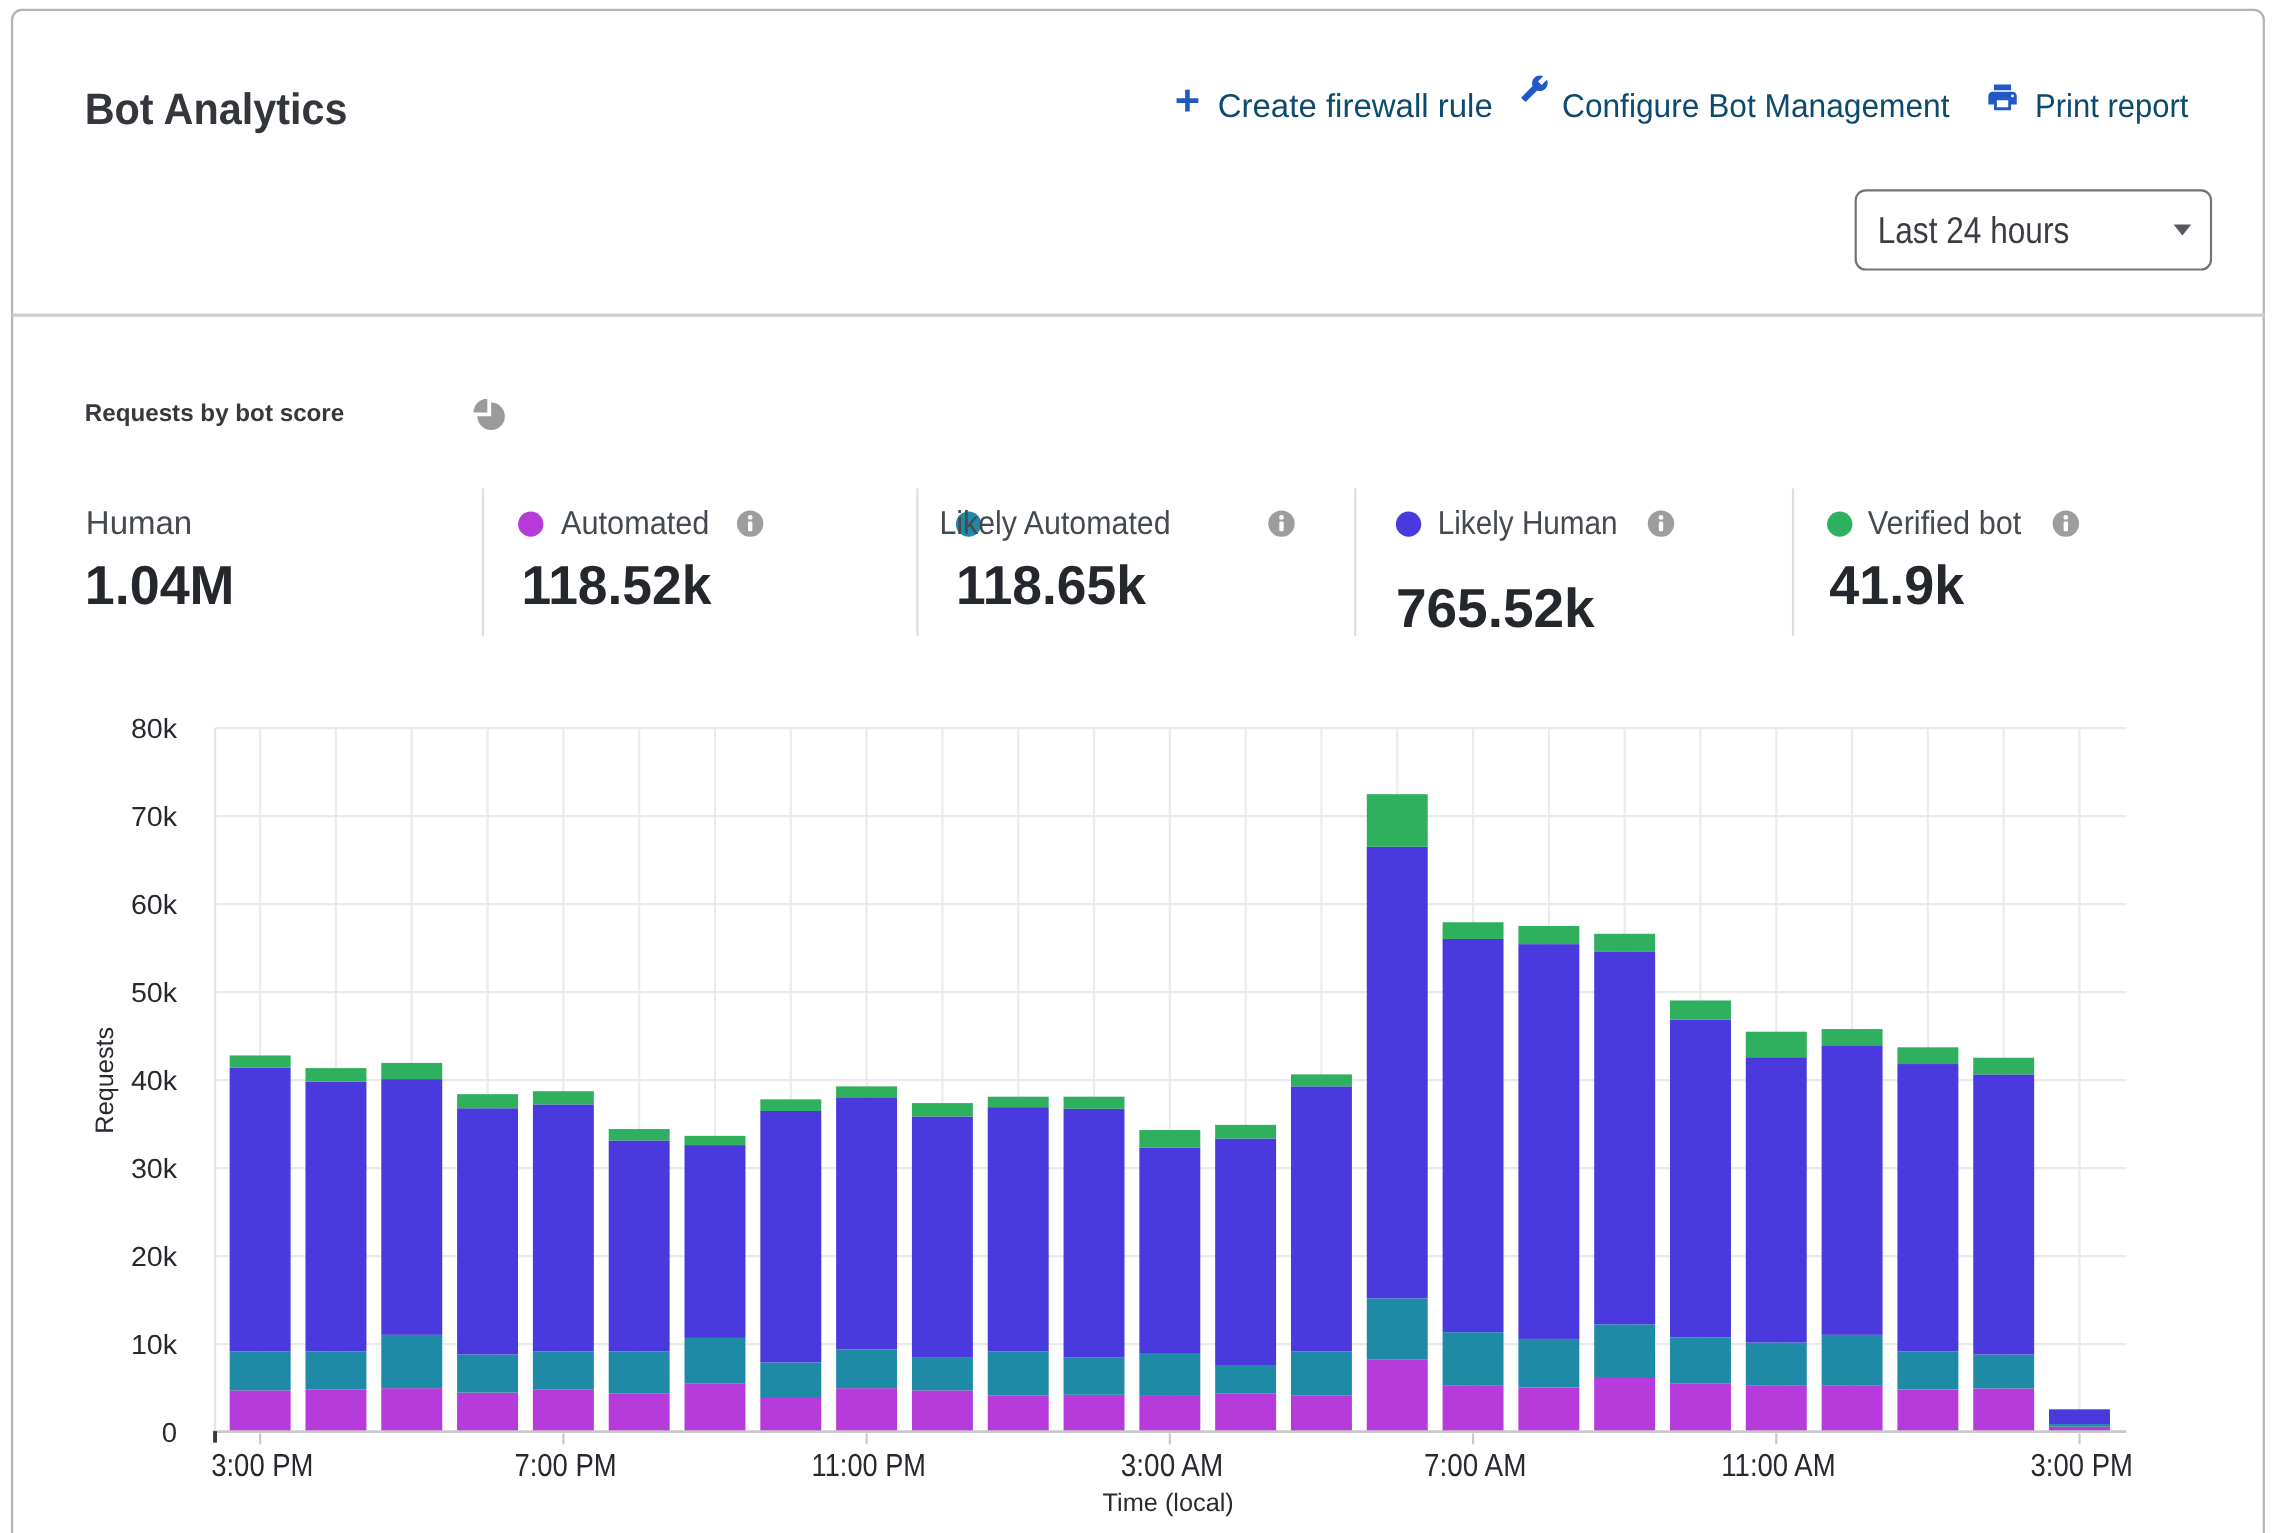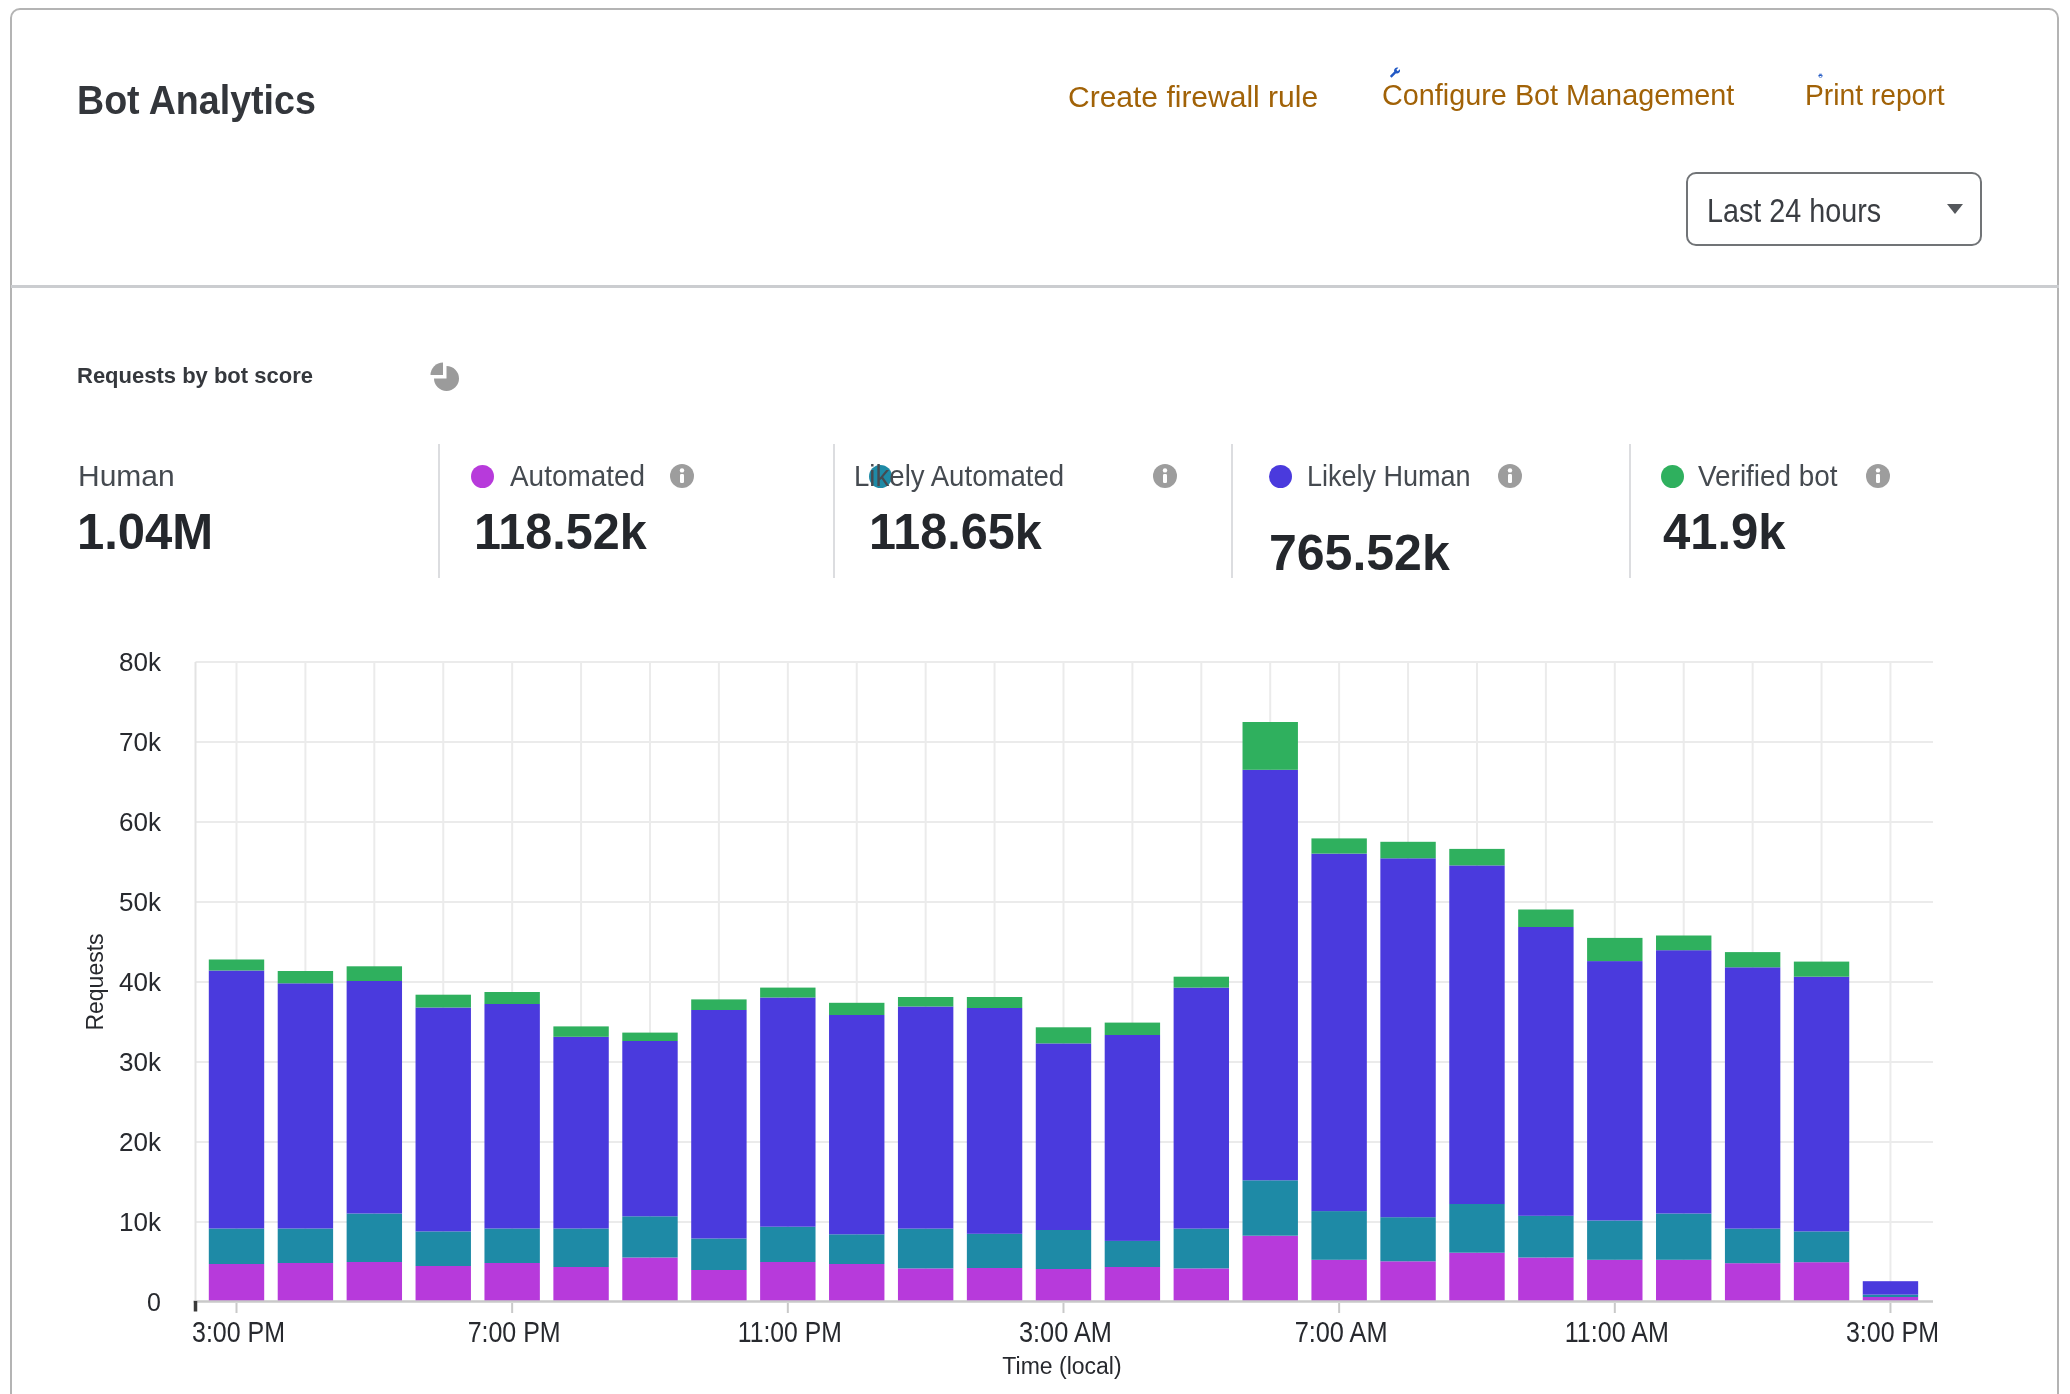--- a/index.html
+++ b/index.html
@@ -1,20 +1,20 @@
 <!DOCTYPE html>
 <html><head>
 <meta charset="utf-8">
 <style>
   * { margin:0; padding:0; box-sizing:border-box; }
   html,body { width:2070px; height:1394px; background:#fff; font-family:"Liberation Sans", sans-serif; }
   #page { position:relative; width:2070px; height:1394px; overflow:hidden; }
   #card { position:absolute; left:10px; top:8px; width:2049px; height:1600px; border:2px solid #b4b4b4; border-radius:10px; }
   .abs { position:absolute; }
-  .link { color:#a16207; font-size:30px; display:flex; align-items:flex-start; height:32px;flex-direction:column; }
+  .link { color:#0c4a6e; font-size:30px; display:flex; align-items:flex-start; height:32px; }
   .sx { display:inline-block; transform-origin:left center; }
   .statlabel { font-size:30px; color:#454a50; }
   .statnum { font-size:50px; font-weight:700; color:#24272c; line-height:50px; }
   .info { width:24px; height:24px; border-radius:50%; background:#9d9d9d; }
   .info svg { display:block; }
 </style>
 </head>
 <body>
 <div id="page">
   <div id="card"></div>
@@ -34,21 +34,21 @@
     <span class="sx" style="transform:scaleX(0.96);">Configure Bot Management</span>
   </div>
   <div class="abs link" style="left:1805px; top:80px;">
     <svg width="31" height="31" viewBox="0 0 24 24" style="margin-top:-7px;margin-right:14px;">
         <path fill="#2158c4" d="M19 8H5c-1.66 0-3 1.34-3 3v6h4v4h12v-4h4v-6c0-1.66-1.34-3-3-3zm-3 11H8v-5h8v5zm3-7c-.55 0-1-.45-1-1s.45-1 1-1 1 .45 1 1-.45 1-1 1zm-1-9H6v4h12V3z"></path>
       </svg>
     <span class="sx" style="transform:scaleX(0.94);">Print report</span>
   </div>
 
 
-  <div class="abs" style="left:1686px; top:172px; width:296px; height:74px; border:2px solid #717477; border-radius:10px;">
+  <div class="abs" style="left:1686px; top:172px; width:325px; height:74px; border:2px solid #717477; border-radius:10px;">
     <div class="abs" style="left:19px; top:19px; font-size:34px; color:#3a3d42; line-height:34px;"><span class="sx" style="transform:scaleX(0.845);">Last 24 hours</span></div>
     <div class="abs" style="right:17px; top:30px; width:0; height:0; border-left:8.5px solid transparent; border-right:8.5px solid transparent; border-top:10.5px solid #55585c;"></div>
   </div>
 
   <div class="abs" style="left:11px; top:285px; width:2048px; height:2.5px; background:#cbcdd0;"></div>
 
   <div class="abs" style="left:77px; top:359px; font-size:22px; font-weight:700; color:#35383d; line-height:34px;">Requests by bot score</div>
   <svg class="abs" style="left:429px; top:362px;" width="30" height="30" viewBox="0 0 30 30">
     <path d="M17.5 4 A 12.5 12.5 0 1 1 5 16.5 L 17.5 16.5 Z" fill="#9b9b9b"></path>
     <path d="M14 13 L 14 0.5 A 12.5 12.5 0 0 0 1.5 13 Z" fill="#9b9b9b"></path>

